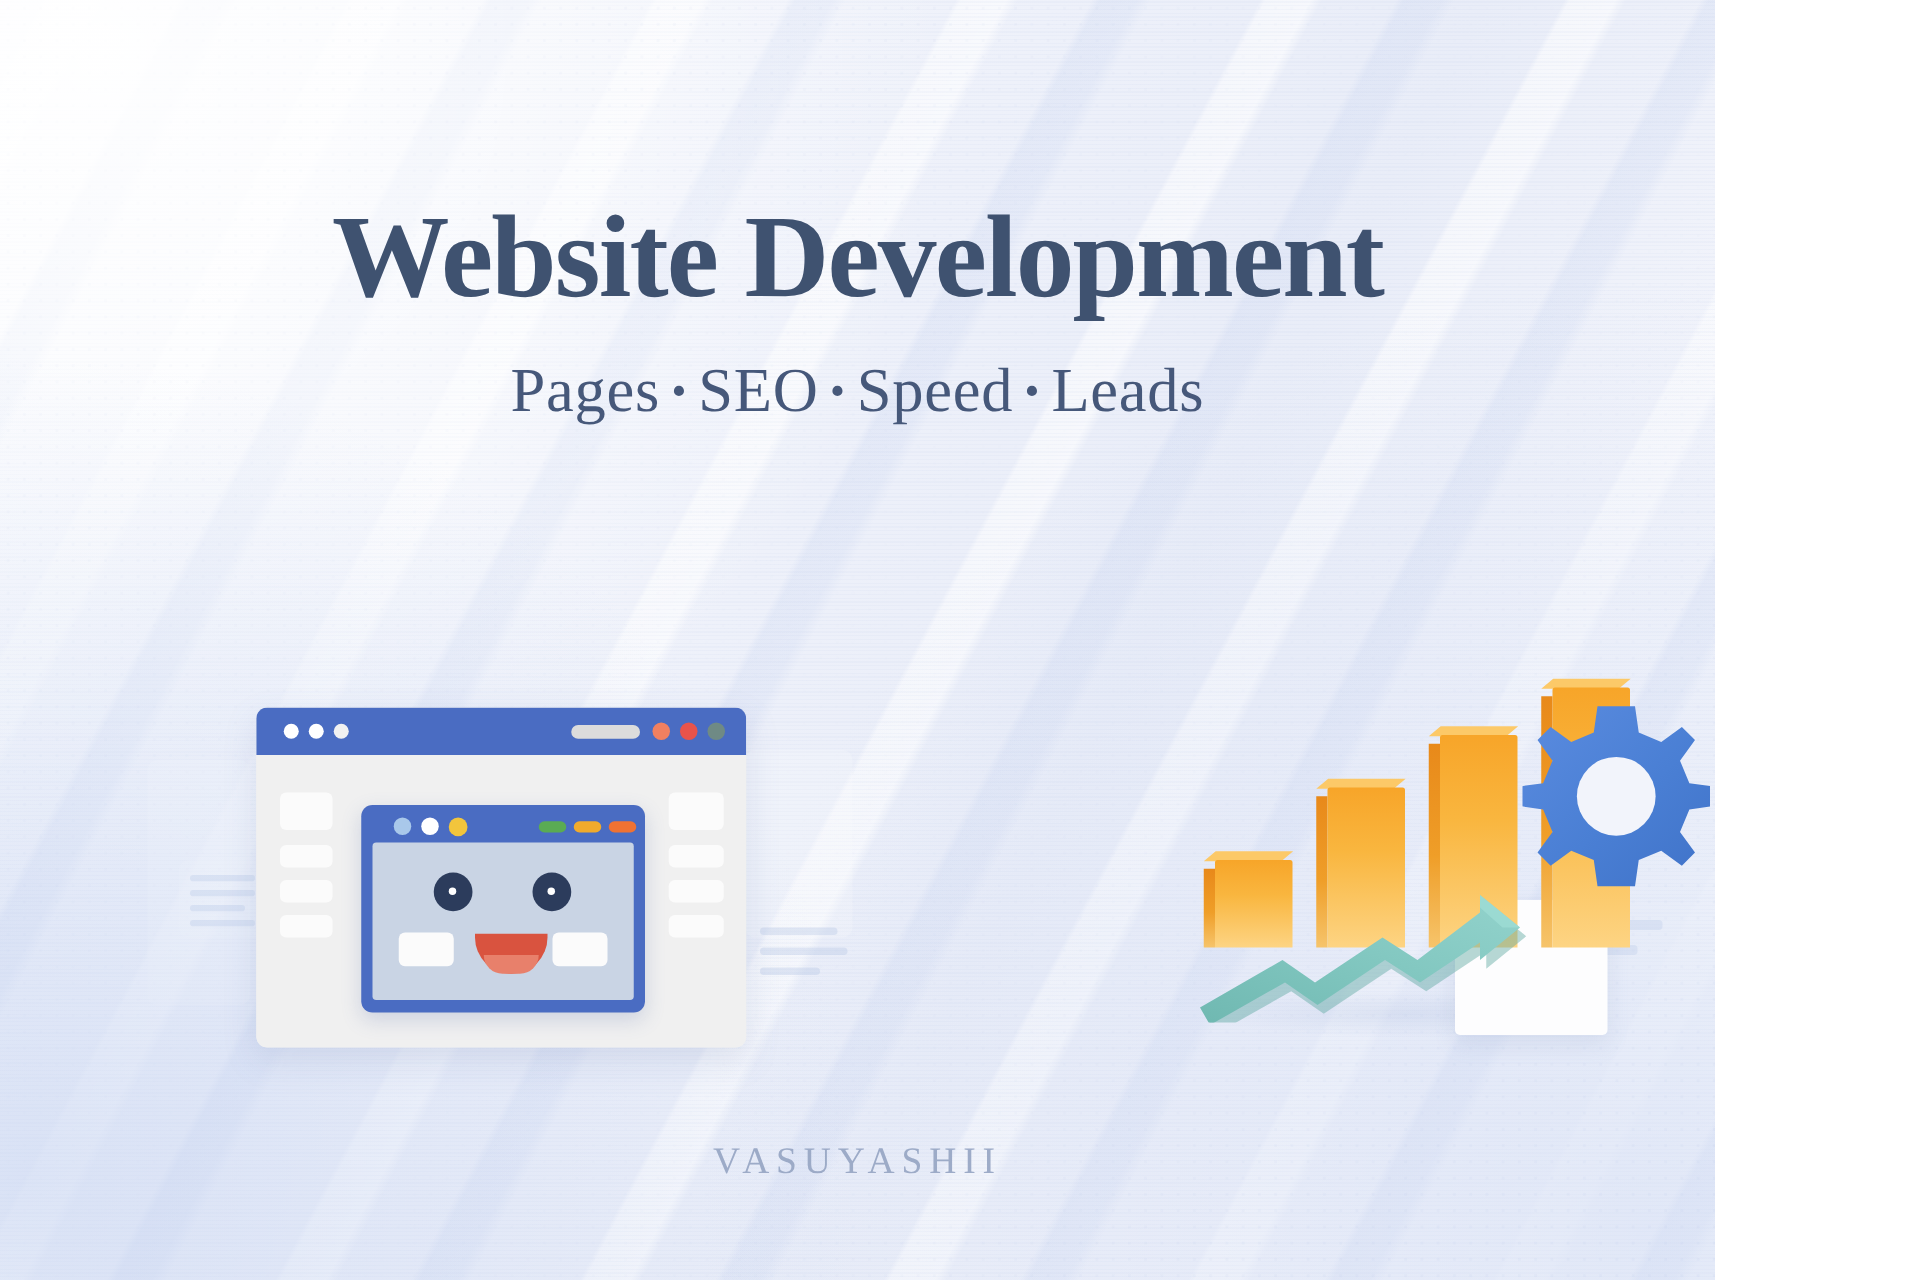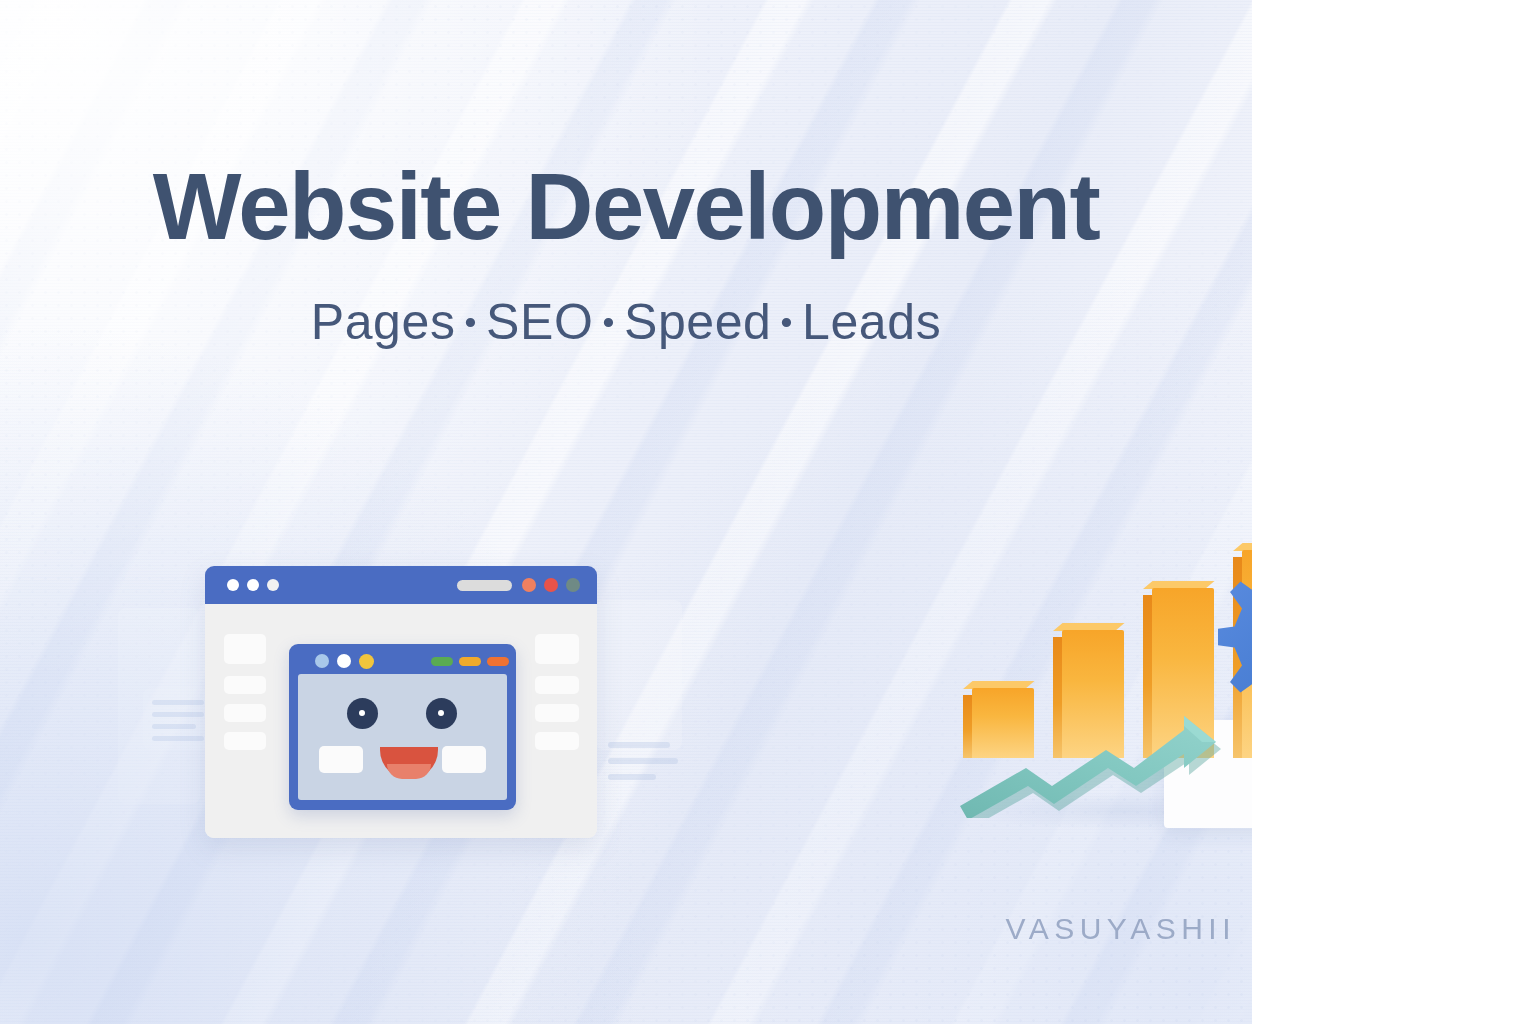--- a/index.html
+++ b/index.html
@@ -2,26 +2,25 @@
 <html><head>
 <meta charset="utf-8">
 <style>
   html, body {
     margin: 0;
     padding: 0;
     background: #ffffff;
   }
   #stage {
     position: relative;
-    width: 1228px;
+    width: 1372px;
     height: 1024px;
     overflow: hidden;
-    font-family: Liberation Sans, sans-serif;
+    font-family: Liberation Serif, serif;
     background: linear-gradient(118deg, #fafbfe 0%, #f4f6fc 22%, #eef1fa 44%, #e9edf8 62%, #f2f4fb 80%, #fbfcfe 100%);
-    padding-left: 24px;
   }
 
   
   .bg-layer { position: absolute; inset: 0; pointer-events: none; }
 
   .bg-dots {
     background-image: radial-gradient(rgba(150,170,215,0.26) 1.35px, rgba(0,0,0,0) 1.45px);
     background-size: 13px 13px;
     opacity: .55;
     -webkit-mask-image: linear-gradient(140deg, rgba(0,0,0,.95) 0%, rgba(0,0,0,.30) 34%, rgba(0,0,0,.05) 52%, rgba(0,0,0,.32) 74%, rgba(0,0,0,.85) 100%);
@@ -69,35 +68,35 @@
     letter-spacing: -1.5px;
     white-space: nowrap;
   }
   .title-line.two { margin-top: 4px; }
   .year {
     font-weight: 400;
     letter-spacing: -1px;
     color: #445674;
   }
   .subtitle {
-    margin-top: 32px;
+    margin-top: 22px;
     color: #46587a;
     font-weight: 400;
     font-size: 50px;
     letter-spacing: .6px;
     white-space: nowrap;
   }
   .sub-sep { display: inline-block; padding: 0 9px; position: relative; top: -5px; font-size: 34px; }
 
   
   .watermark {
     position: absolute;
-    left: 0; right: 16px;
+    left: 0; right: 0;
     top: 912px;
-    text-align: right;
+    text-align: center;
     color: #97a6c4;
     font-size: 30px;
     letter-spacing: 5.5px;
     font-weight: 400;
     opacity: .92;
     z-index: 6;
   }
 
   
   .browser-art {

